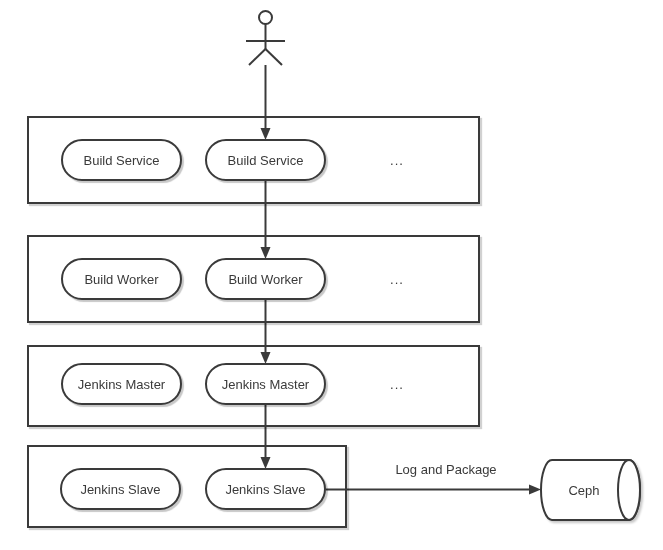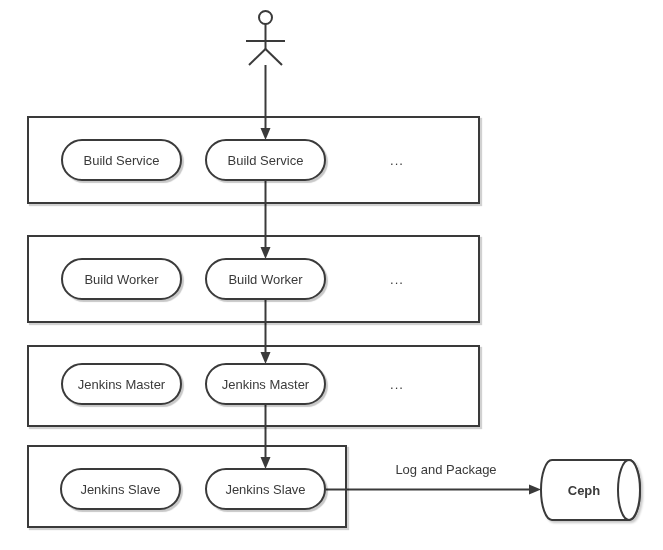--- a/index.html
+++ b/index.html
@@ -64,21 +64,20 @@
     font-size: 13px;
     white-space: nowrap;
     background: #ffffff;
     text-align: center;
   }
   .cyl-label {
     position: absolute;
     left: 546px; top: 480px; width: 76px; height: 20px;
     display: flex; align-items: center; justify-content: center;
     font-size: 13px;
-    font-weight: bold;
   }
 </style>
 </head>
 <body>
 
 <div class="canvas">
 
   <svg class="wires" viewBox="0 0 663 550">
 
     <g>

